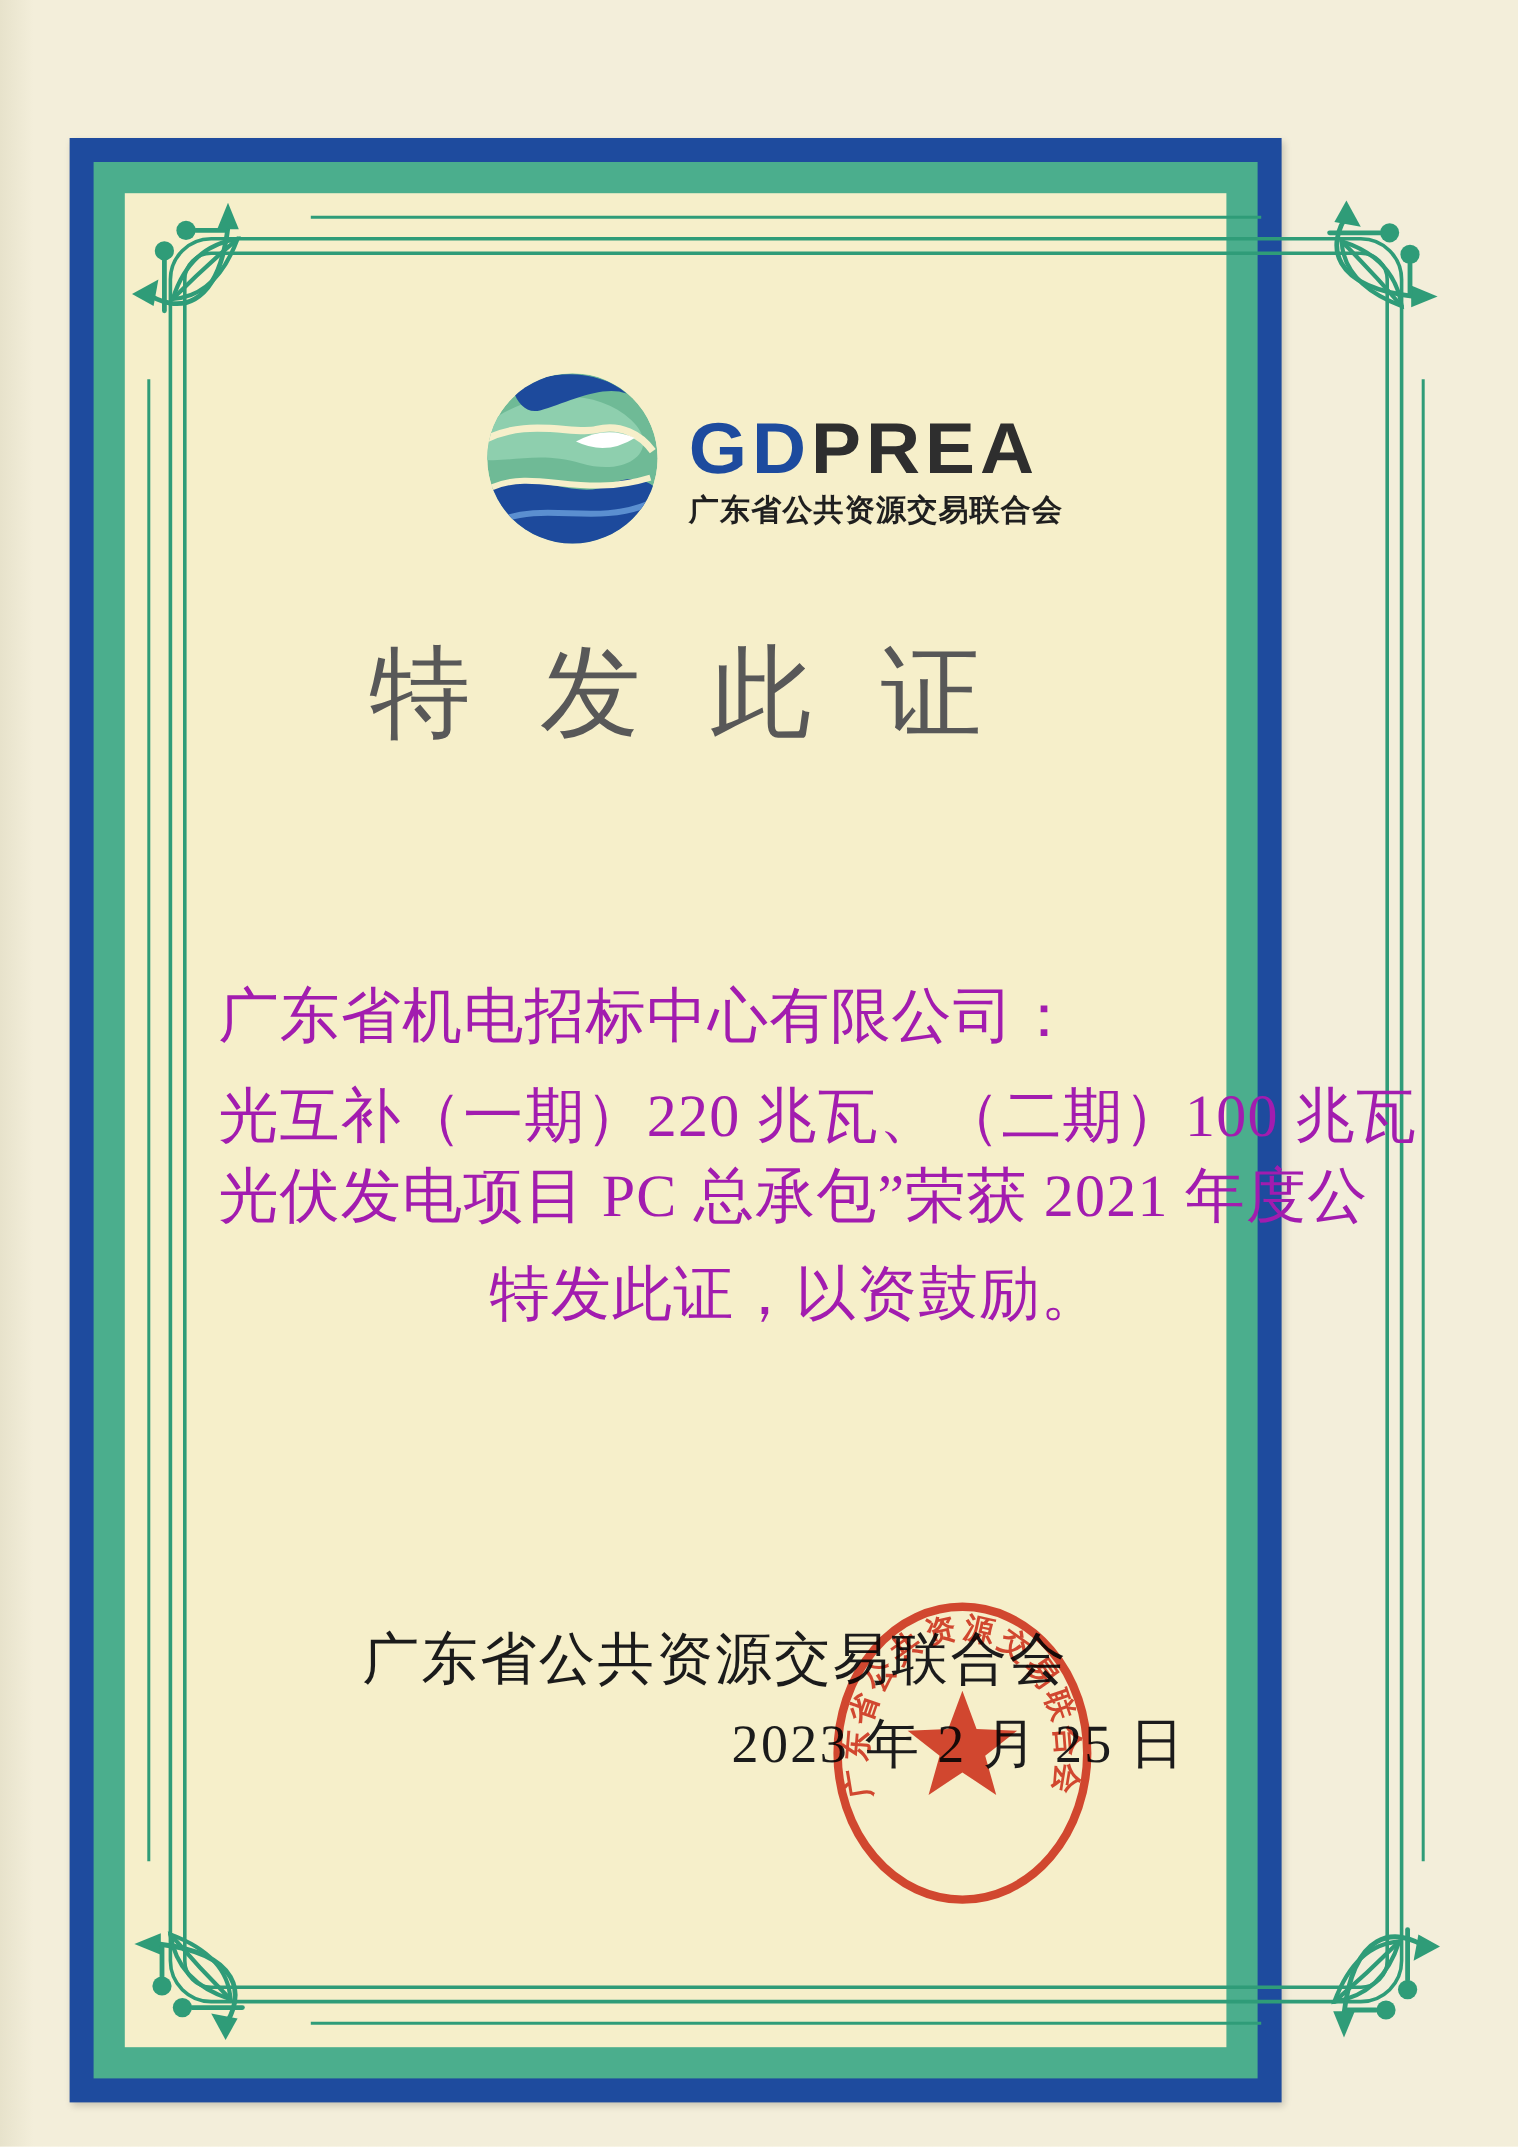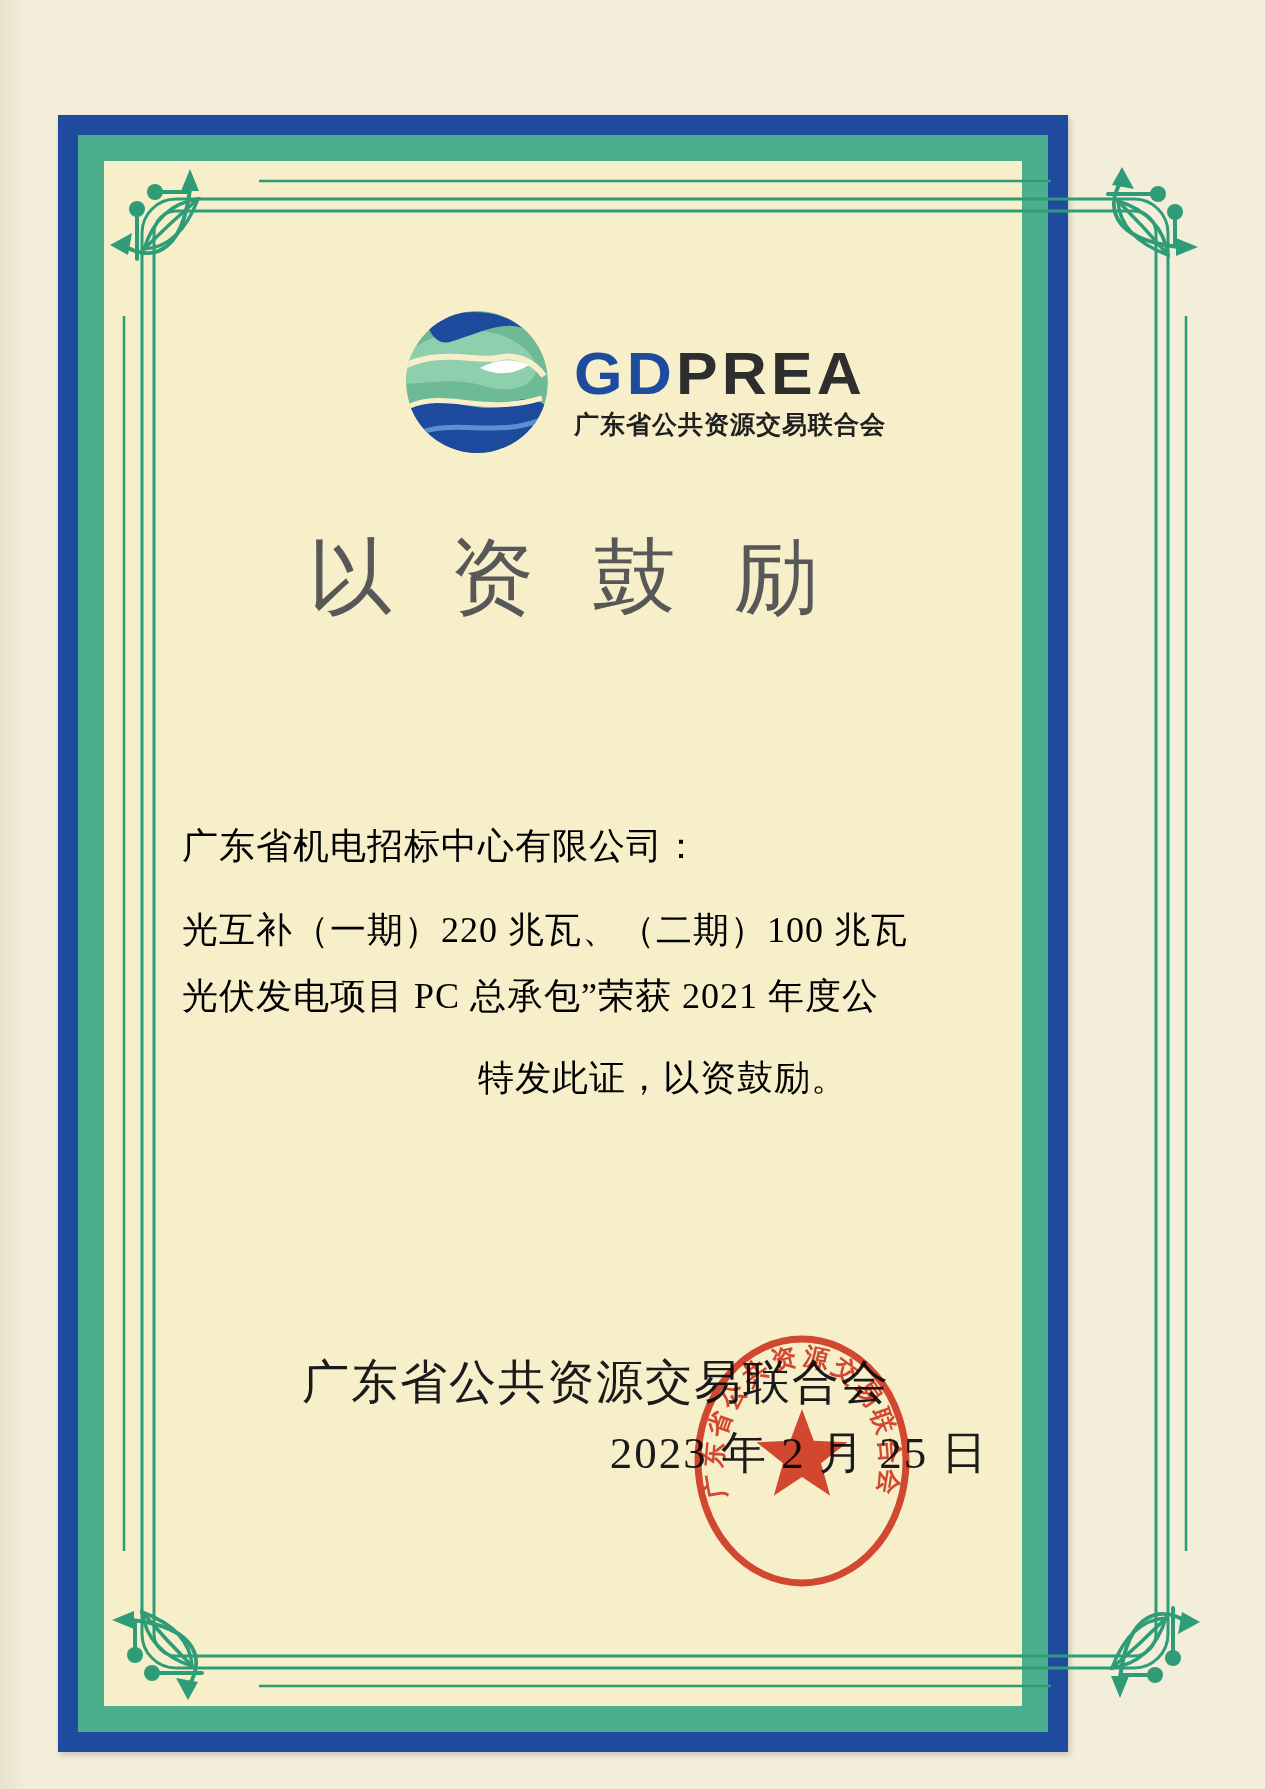--- a/index.html
+++ b/index.html
@@ -16,21 +16,21 @@
   .border-svg{position:absolute;left:0;top:0;}
 
   .logo-globe{position:absolute;left:298px;top:145px;width:150px;height:150px;}
   .wordmark{position:absolute;left:470px;top:183px;font-family:"Liberation Sans",sans-serif;font-weight:800;font-size:60px;letter-spacing:4px;line-height:1;transform:scaleX(1.04);transform-origin:left top;}
   .wm-gd{color:#1d4b9e;}
   .wm-prea{color:#2e2e2e;}
   .logo-subtitle{position:absolute;left:470px;top:247px;font-family:"Liberation Sans",sans-serif;font-weight:700;font-size:25px;letter-spacing:1px;color:#1f1f1f;white-space:nowrap;}
 
   .cert-title{position:absolute;left:0;top:360px;width:100%;text-align:center;font-size:84px;color:#585858;letter-spacing:58px;text-indent:58px;white-space:nowrap;font-weight:500;}
 
-  .body-text{position:absolute;left:78px;top:652px;width:912px;font-size:36px;line-height:66px;color:#000000;letter-spacing:1px;}
+  .body-text{position:absolute;left:78px;top:652px;width:912px;font-size:50px;line-height:66px;color:#a21caf;letter-spacing:1px;}
   .body-line{white-space:nowrap;}
   .body-line.indent{padding-left:50px;}
   .body-line.gap-after{margin-bottom:18px;}
   .body-line.gap-before{margin-top:16px;text-align:center;}
 
   .sig-org{position:absolute;right:132px;top:1190px;font-size:47px;color:#1b1b1b;letter-spacing:2px;white-space:nowrap;}
   .sig-date{position:absolute;left:430px;top:1262px;width:530px;text-align:center;font-size:45px;color:#1b1b1b;letter-spacing:2px;white-space:nowrap;}
 
   .seal{position:absolute;left:576px;top:1158px;width:244px;height:284px;mix-blend-mode:multiply;opacity:.92;}
 </style>
@@ -88,21 +88,21 @@
             <path d="M 6,102 C 42,84 78,112 106,98 C 126,88 140,95 148,104 L 148,152 L 4,152 Z" fill="#1d4a9c"></path>
             <path d="M 8,100 C 45,84 82,110 140,92" stroke="#f6efca" stroke-width="5" fill="none"></path>
             <path d="M 14,128 C 52,112 95,132 138,114" stroke="#5b8fd0" stroke-width="5" fill="none"></path>
           </g>
         </svg>
         <div class="wordmark">
           <span class="wm-gd">GD</span><span class="wm-prea">PREA</span>
         </div>
         <div class="logo-subtitle">广东省公共资源交易联合会</div>
 
-        <div class="cert-title">以资鼓励</div>
+        <div class="cert-title">特发此证</div>
 
         <div class="body-text">
           <div class="body-line gap-after">广东省机电招标中心有限公司：</div>
           <div class="body-line">光互补（一期）220 兆瓦、（二期）100 兆瓦</div>
           <div class="body-line">光伏发电项目 PC 总承包”荣获 2021 年度公</div>
           <div class="body-line indent gap-before">特发此证，以资鼓励。</div>
         </div>
 
         <div class="sig-org">广东省公共资源交易联合会</div>
         <div class="sig-date">2023 年 2 月 25 日</div>

